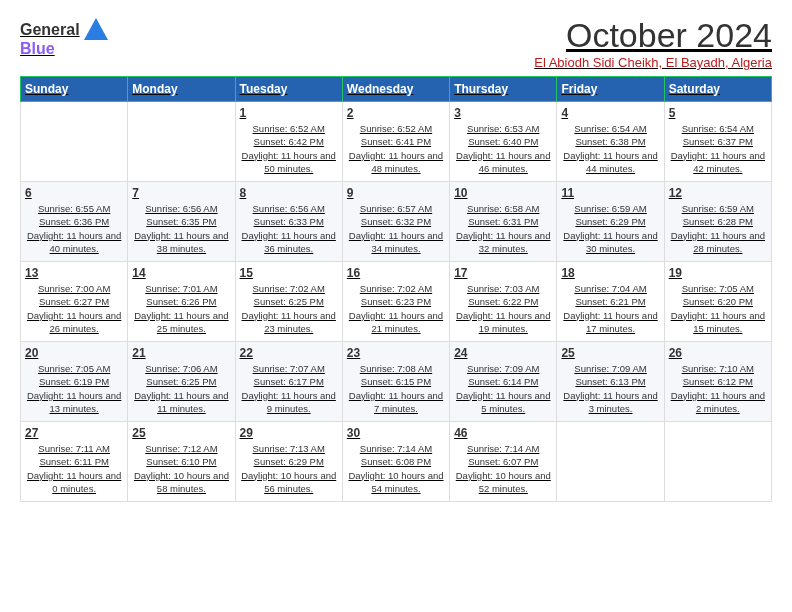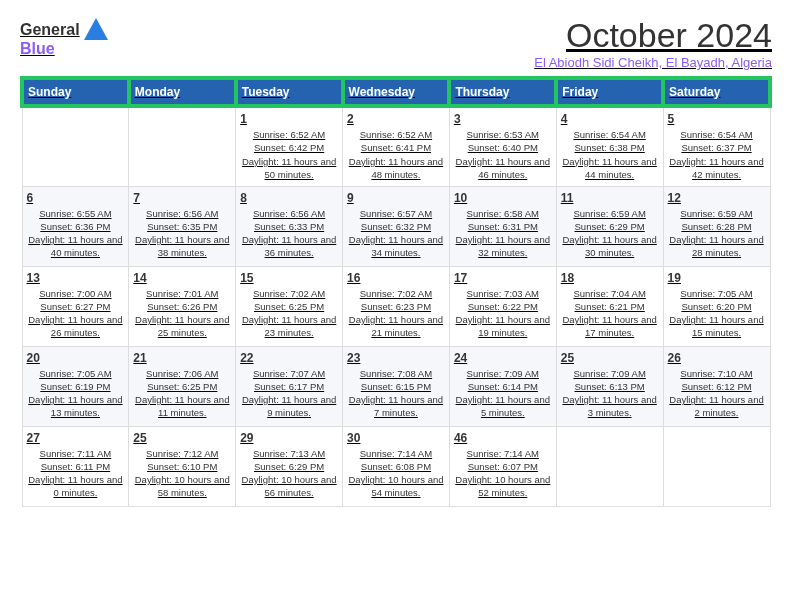--- a/index.html
+++ b/index.html
@@ -35,21 +35,21 @@
       border-collapse: collapse;
       table-layout: fixed;
     }
     thead tr th {
       background: #2563b0;
       color: #fff;
       font-size: 12px;
       font-weight: bold;
       padding: 5px 4px;
       text-align: left;
-      border: 4px solid #22c55e;
+      border: 1px solid #22c55e;
     }
     tbody tr td {
       vertical-align: top;
       font-size: 10px;
       color: #333;
       padding: 4px 4px;
       border: 1px solid #ddd;
       height: 80px;
       background: #fff;
     }
@@ -93,21 +93,21 @@
           <span style="font-size:16px;font-weight:bold;color:#333;">General</span>
           <svg class="logo-svg" viewBox="0 0 28 28">
             <polygon points="14,2 26,24 2,24" fill="#2a7de1"></polygon>
           </svg>
         </div>
         <span style="font-size:16px;font-weight:bold;color:#8b5cf6;margin-top:-4px;">Blue</span>
       </div>
     </div>
     <div class="title-block">
       <div style="font-size:34px;color:#333;font-weight:normal;">October 2024</div>
-      <div style="font-size:13px;color:#8b5cf6;">El Abiodh Sidi Cheikh, El Bayadh, Algeria</div>
+      <div style="font-size:13px;color:#b91c1c;">El Abiodh Sidi Cheikh, El Bayadh, Algeria</div>
     </div>
   </div>
 
   <table>
     <thead>
       <tr>
 
       <th>Sunday</th>
           <th>Monday</th>
           <th>Tuesday</th>

